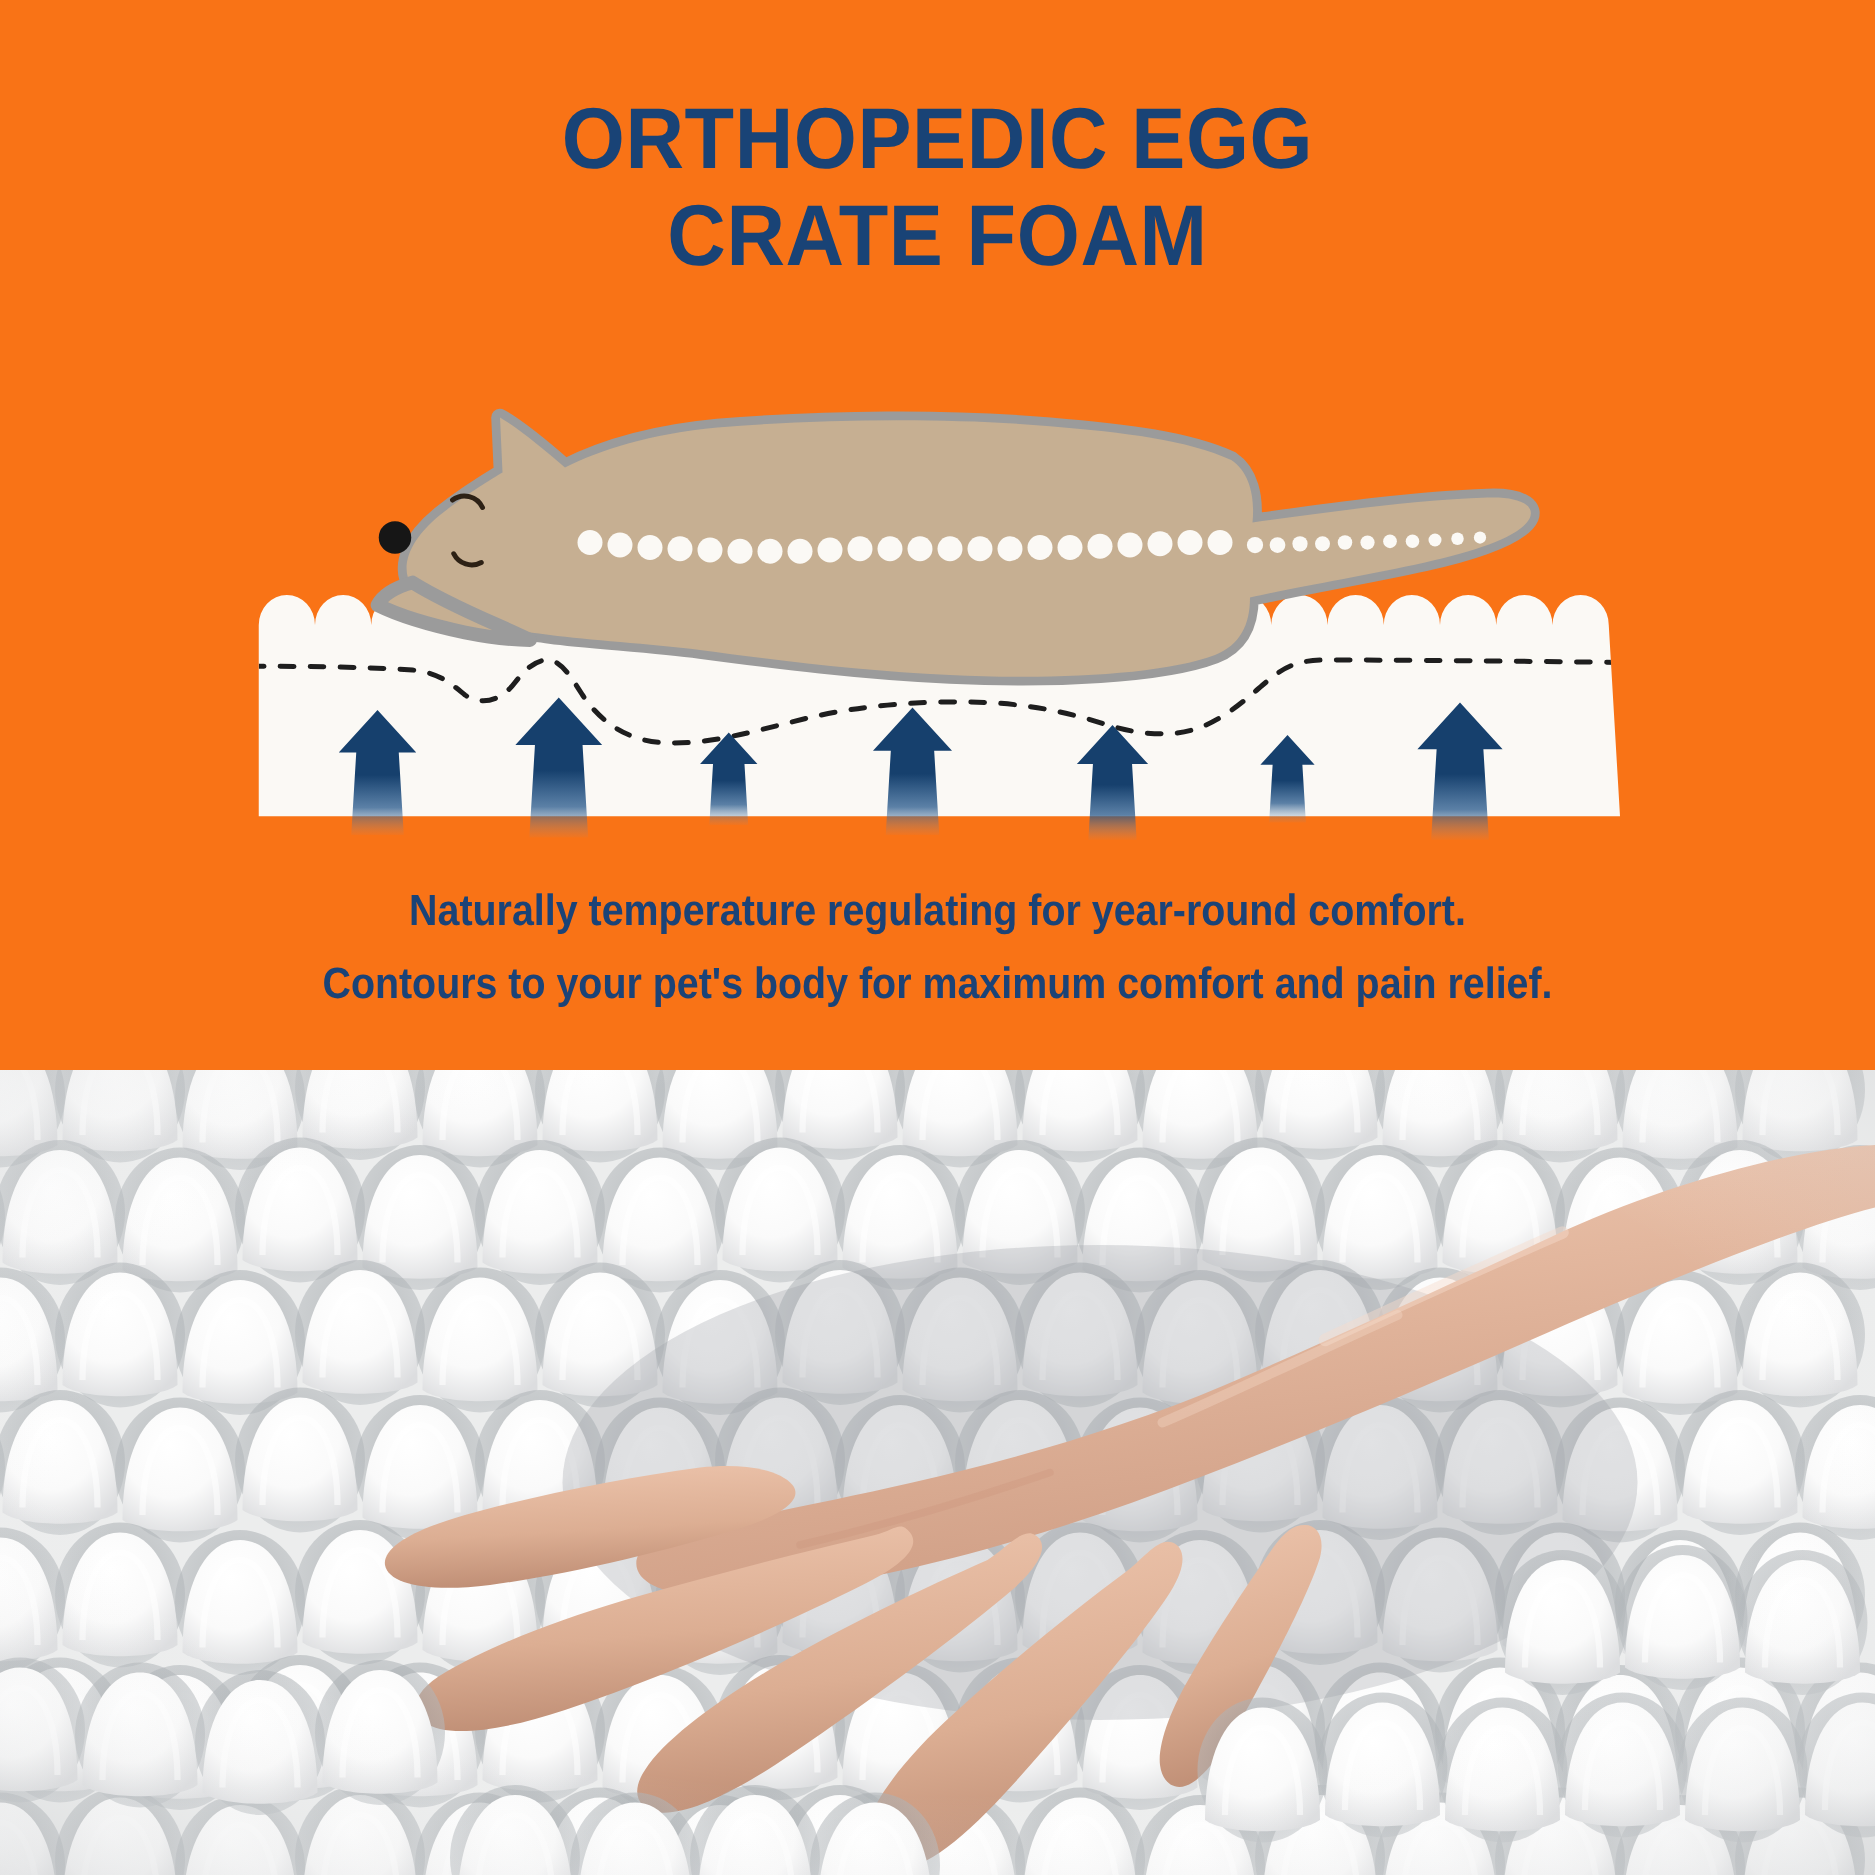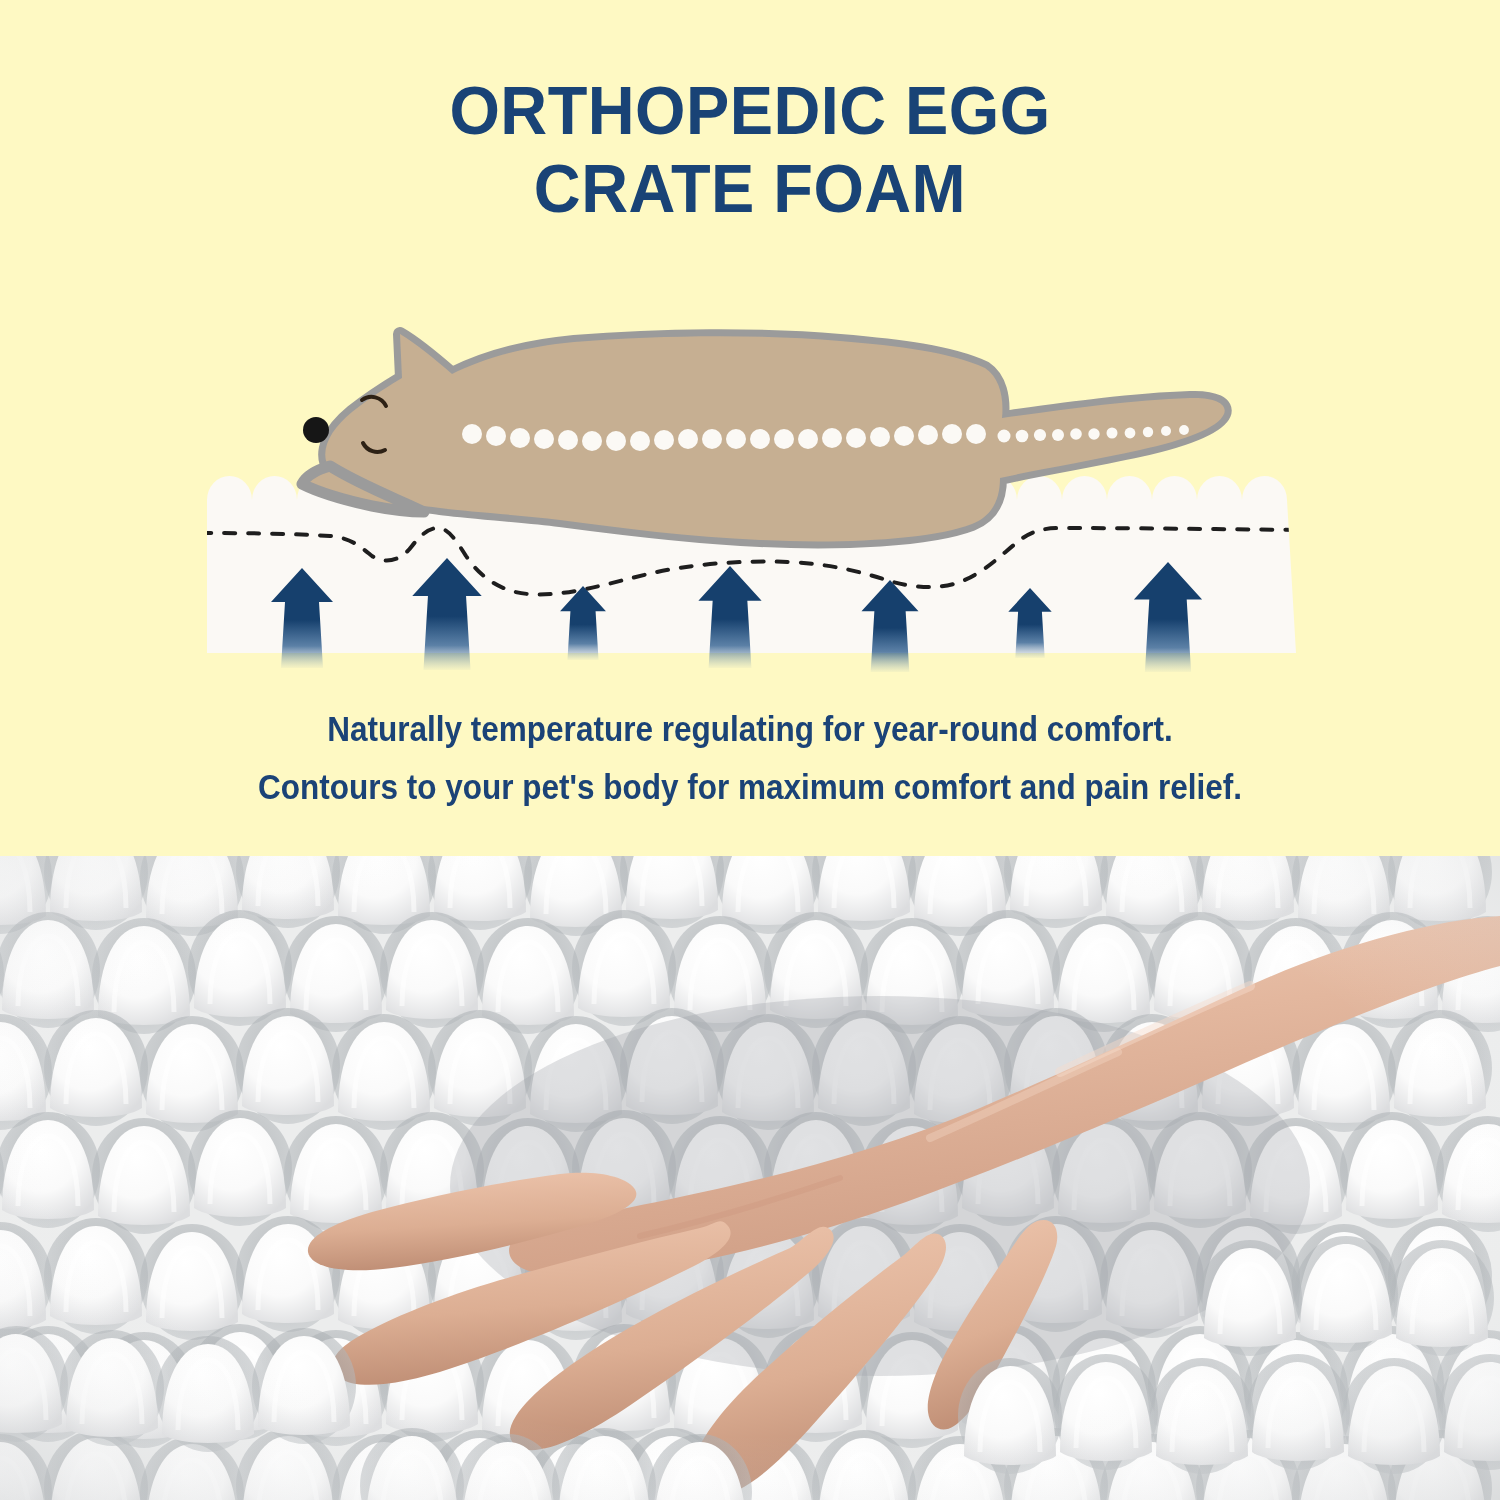--- a/index.html
+++ b/index.html
@@ -8,21 +8,21 @@
   .page{
     position:relative;
     width:1500px;height:1500px;
     overflow:hidden;
     background:#cbcbcb;
   }
 
   
   .info-panel{
     position:absolute;left:0;top:0;width:1500px;height:856px;
-    background:#fef9c3;
+    background:#f97316;
     overflow:hidden;
   }
 
   .headline{
     position:absolute;left:0;top:72px;width:1500px;
     text-align:center;
     color:#194376;
     font-family:"Liberation Sans",sans-serif;
     font-weight:bold;
     font-size:69px;

